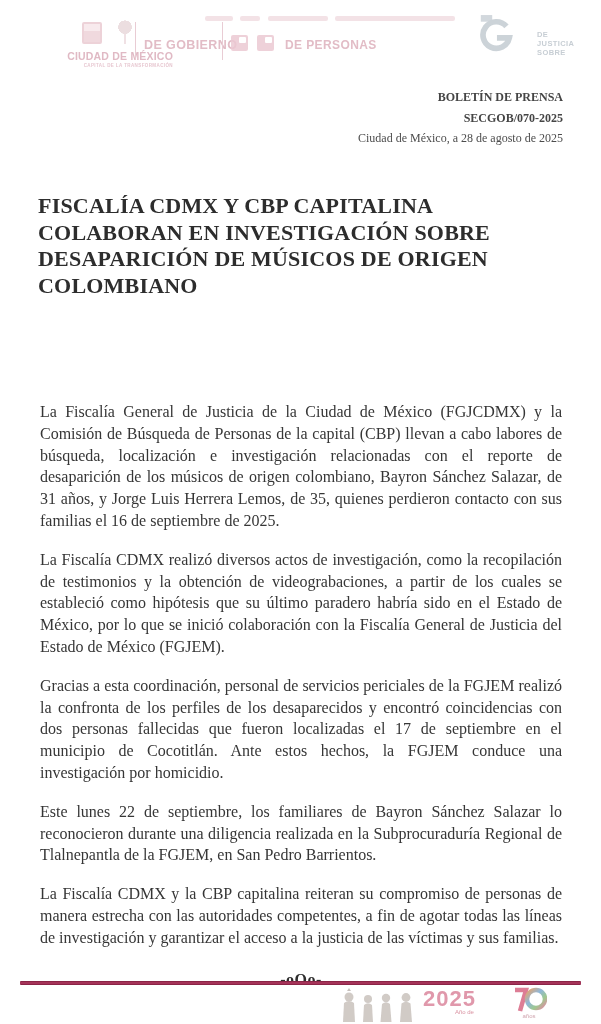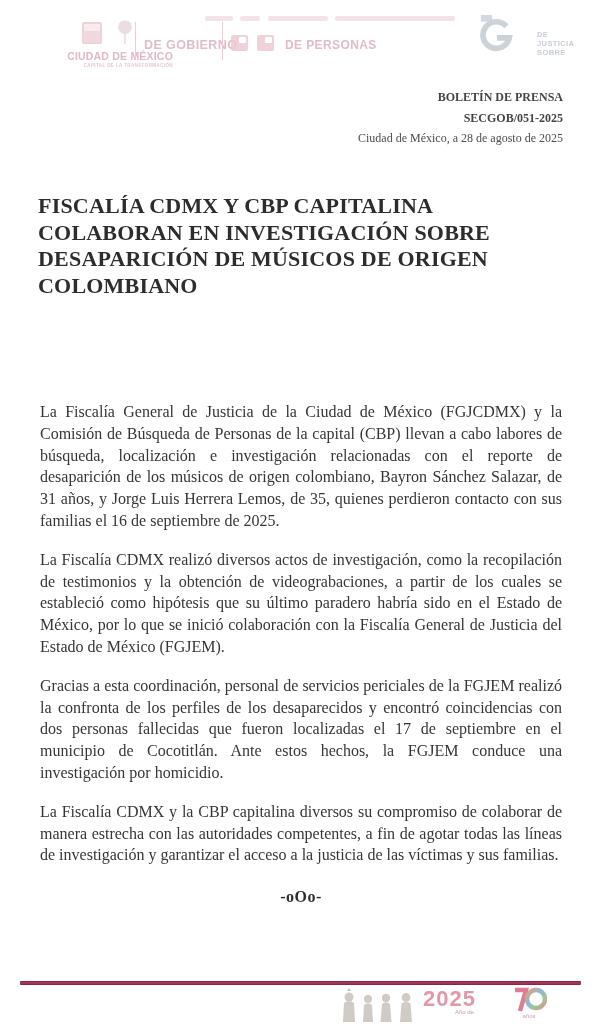--- a/index.html
+++ b/index.html
@@ -119,32 +119,33 @@
       </svg>
       <div class="fgj-text">
         <div>DE JUSTICIA</div>
         <div>SOBRE</div>
       </div>
     </div>
   </header>
 
   <div class="bulletin">
     <div class="b-bold">BOLETÍN DE PRENSA</div>
-    <div class="b-bold">SECGOB/051-2025</div>
+    <div class="b-bold">SECGOB/070-2025</div>
     <div>Ciudad de México, a 28 de agosto de 2025</div>
   </div>
 
   <h1 class="doc-title">FISCALÍA CDMX Y CBP CAPITALINA COLABORAN EN INVESTIGACIÓN SOBRE DESAPARICIÓN DE MÚSICOS DE ORIGEN COLOMBIANO</h1>
 
 
   <div class="body-copy">
     <p>La Fiscalía General de Justicia de la Ciudad de México (FGJCDMX) y la Comisión de Búsqueda de Personas de la capital (CBP) llevan a cabo labores de búsqueda, localización e investigación relacionadas con el reporte de desaparición de los músicos de origen colombiano, Bayron Sánchez Salazar, de 31 años, y Jorge Luis Herrera Lemos, de 35, quienes perdieron contacto con sus familias el 16 de septiembre de 2025.</p>
     <p>La Fiscalía CDMX realizó diversos actos de investigación, como la recopilación de testimonios y la obtención de videograbaciones, a partir de los cuales se estableció como hipótesis que su último paradero habría sido en el Estado de México, por lo que se inició colaboración con la Fiscalía General de Justicia del Estado de México (FGJEM).</p>
     <p>Gracias a esta coordinación, personal de servicios periciales de la FGJEM realizó la confronta de los perfiles de los desaparecidos y encontró coincidencias con dos personas fallecidas que fueron localizadas el 17 de septiembre en el municipio de Cocotitlán. Ante estos hechos, la FGJEM conduce una investigación por homicidio.</p>
-    <p>La Fiscalía CDMX y la CBP capitalina diversos su compromiso de colaborar de manera estrecha con las autoridades competentes, a fin de agotar todas las líneas de investigación y garantizar el acceso a la justicia de las víctimas y sus familias.</p>
+    <p>Este lunes 22 de septiembre, los familiares de Bayron Sánchez Salazar lo reconocieron durante una diligencia realizada en la Subprocuraduría Regional de Tlalnepantla de la FGJEM, en San Pedro Barrientos.</p>
+    <p>La Fiscalía CDMX y la CBP capitalina reiteran su compromiso de personas de manera estrecha con las autoridades competentes, a fin de agotar todas las líneas de investigación y garantizar el acceso a la justicia de las víctimas y sus familias.</p>
     <div class="closing">-oOo-</div>
   </div>
 
   <div class="footer-rule"></div>
   <div class="footer-art">
     <svg class="figures" width="76" height="34" viewBox="0 0 76 34">
       <g fill="#c9c2bd">
         <circle cx="9" cy="9" r="4.5"></circle>
           <path d="M3 34 L4 15 Q9 11 14 15 L15 34 Z"></path>
         <path d="M7 3 L9 0 L11 3 Z" fill="#bdb5b0"></path>

